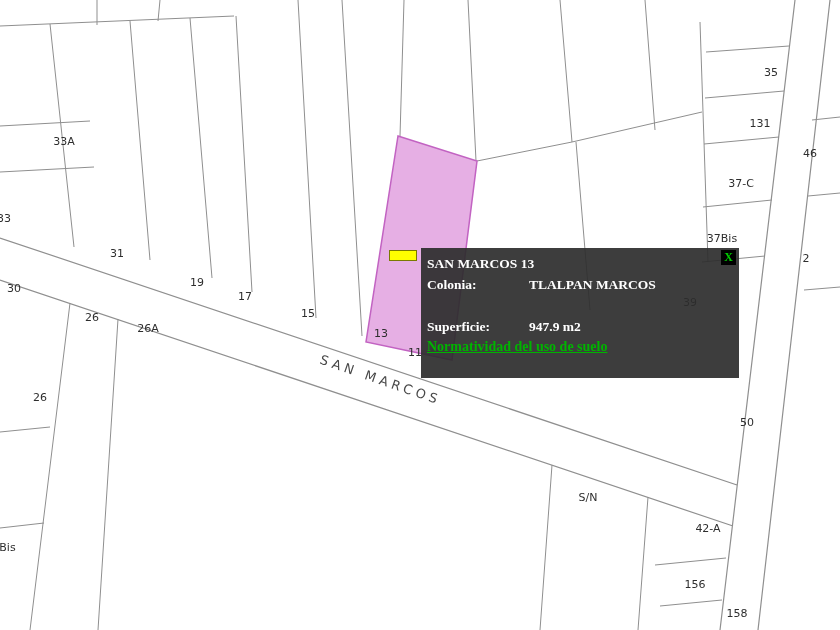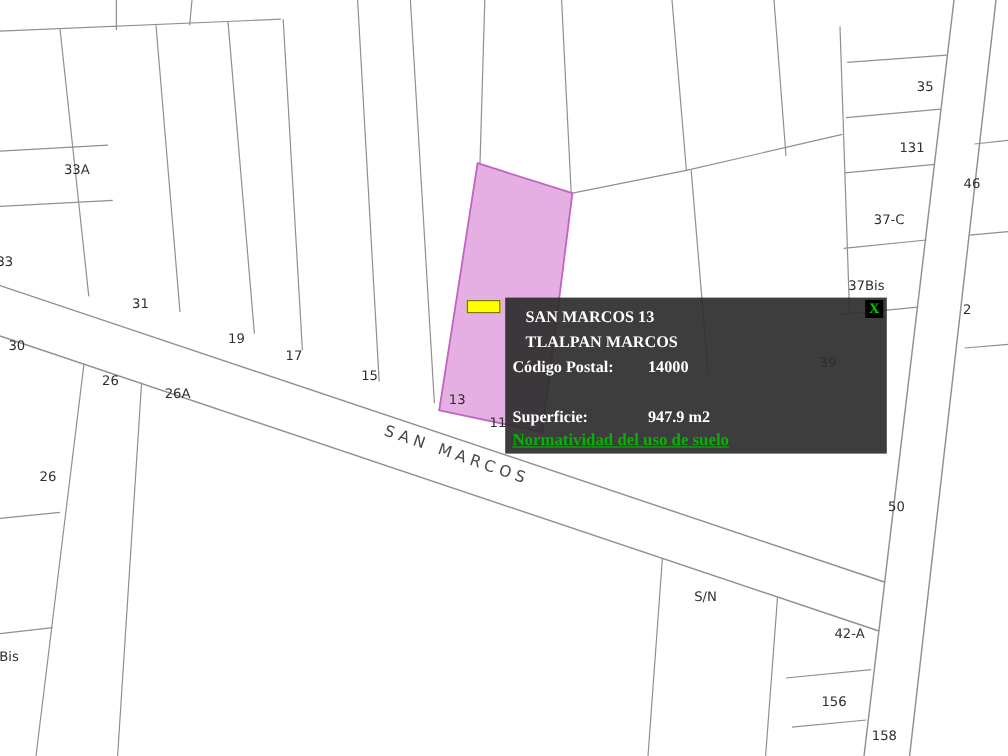--- a/index.html
+++ b/index.html
@@ -10,21 +10,21 @@
   .street-label{position:absolute;left:323px;top:352px;transform:rotate(19deg);
          transform-origin:0 0;font-size:13px;letter-spacing:4px;color:#484848;
          white-space:nowrap;z-index:2;}
   .marker{position:absolute;left:389px;top:250px;width:28px;height:11px;
          background:#ffff00;border:1px solid #7a7a00;z-index:3;box-sizing:border-box;}
   .popup{position:absolute;left:421px;top:248px;width:318px;height:130px;
          background:rgba(44,44,44,0.92);z-index:4;box-sizing:border-box;
          padding:5px 4px 0 6px;font-family:"Liberation Serif",serif;color:#ffffff;}
   .popup .row{display:flex;height:21px;line-height:21px;font-size:13.5px;font-weight:bold;}
   .popup .lbl{width:102px;flex:none;}
-  .popup .val{flex:1;margin-left:11px;}
+  .popup .val{flex:1;}
   .norm-link{display:inline-block;margin-top:2px;font-size:14px;font-weight:bold;
          color:#00b400;text-decoration:underline;cursor:pointer;}
   .close-btn{position:absolute;top:2px;right:3px;width:15px;height:15px;background:#000000;
          color:#00cc00;font:bold 12px/15px "Liberation Serif",serif;text-align:center;
          cursor:pointer;border:0;padding:0;}
 </style>
 </head>
 <body>
 
 <div class="stage">
@@ -108,25 +108,22 @@
 
   <div class="marker"></div>
 
   <div class="popup">
     <button class="close-btn">X</button>
 
     <div class="row">
       <span class="val">SAN MARCOS 13</span>
     </div>
     <div class="row">
+      <span class="lbl">Colonia:</span>
       <span class="val">TLALPAN MARCOS</span>
-    </div>
-    <div class="row">
-      <span class="lbl">Código Postal:</span>
-      <span class="val">14000</span>
     </div>
     <div class="row">
     </div>
     <div class="row">
       <span class="lbl">Superficie:</span>
       <span class="val">947.9 m2</span>
     </div>
 
     <a class="norm-link">Normatividad del uso de suelo</a>
   </div>

